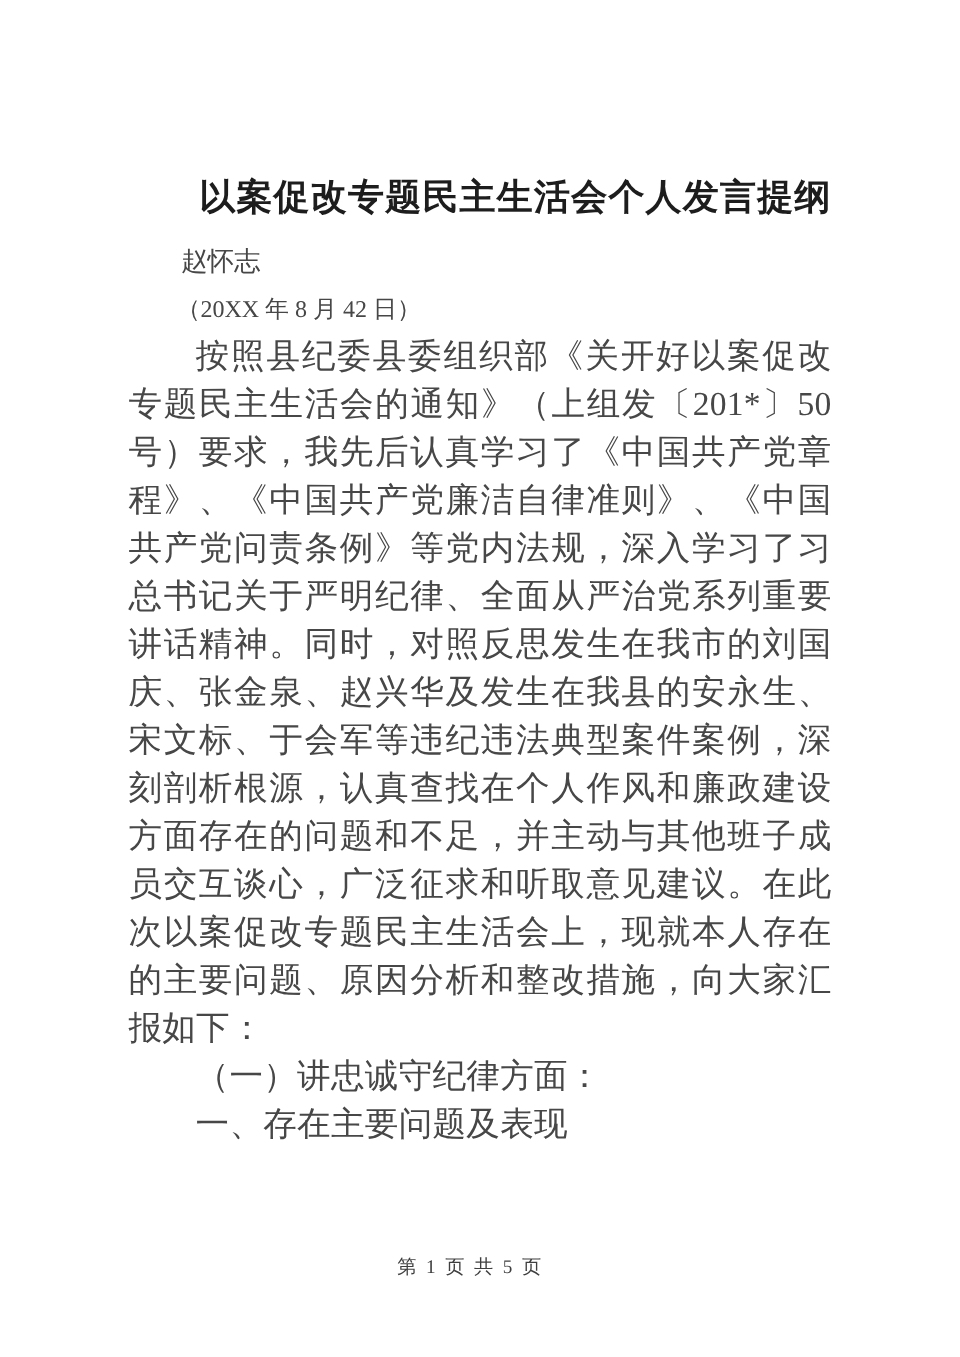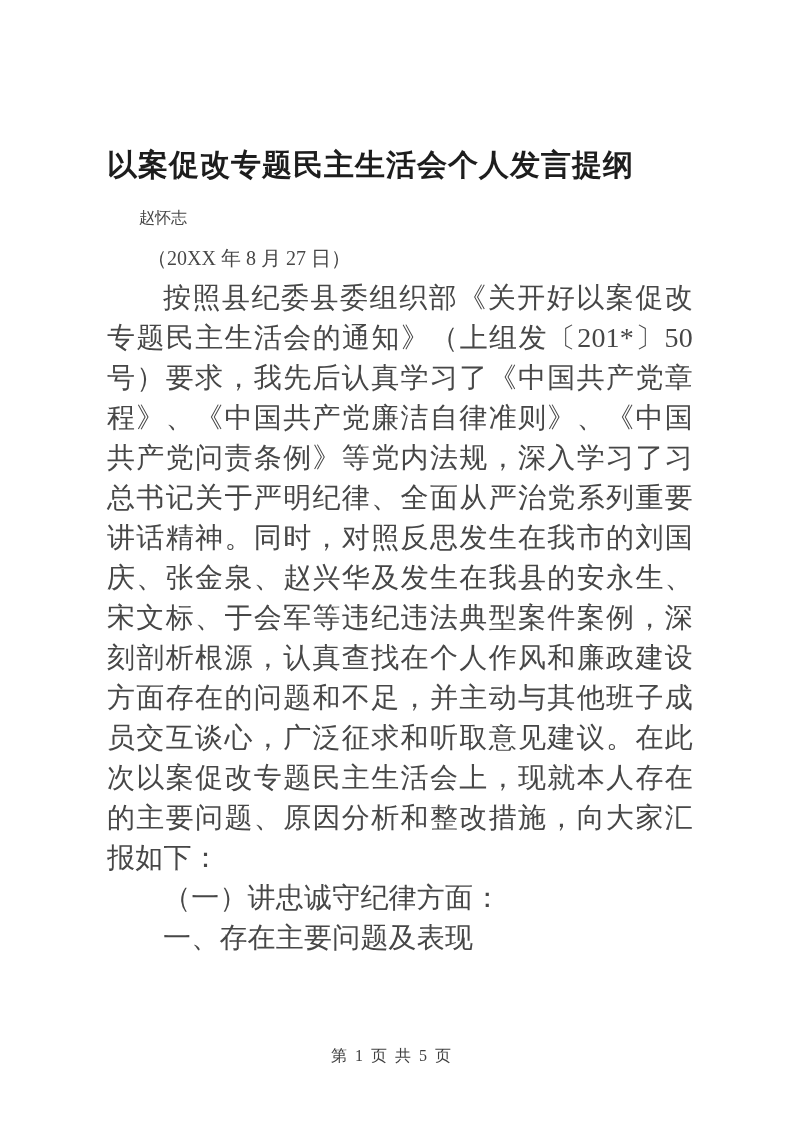--- a/index.html
+++ b/index.html
@@ -19,27 +19,27 @@
   }
   .content {
     padding: 0 107px;
   }
   .doc-title {
     margin: 0;
     padding-top: 142px;
     font-size: 30px;
     line-height: 46px;
     font-weight: bold;
-    text-align: left;
+    text-align: right;
     letter-spacing: 1px;
     color: #1d1d1d;
   }
   .author-line {
     margin: 10px 0 0 0;
-    font-size: 16px;
+    font-size: 22px;
     line-height: 40px;
     text-indent: 2em;
     color: #474747;
   }
   .date-line {
     margin: 0;
     font-size: 20px;
     line-height: 40px;
     text-indent: 2em;
     color: #474747;
@@ -65,19 +65,19 @@
     color: #3f3f3f;
   }
 </style>
 </head>
 <body>
 
 <div class="page">
   <div class="content">
     <h1 class="doc-title">以案促改专题民主生活会个人发言提纲</h1>
     <p class="author-line">赵怀志</p>
-    <p class="date-line">（20XX 年 8 月 27 日）</p>
+    <p class="date-line">（20XX 年 8 月 42 日）</p>
     <p class="para">按照县纪委县委组织部《关开好以案促改专题民主生活会的通知》（上组发〔201*〕50 号）要求，我先后认真学习了《中国共产党章程》、《中国共产党廉洁自律准则》、《中国共产党问责条例》等党内法规，深入学习了习总书记关于严明纪律、全面从严治党系列重要讲话精神。同时，对照反思发生在我市的刘国庆、张金泉、赵兴华及发生在我县的安永生、宋文标、于会军等违纪违法典型案件案例，深刻剖析根源，认真查找在个人作风和廉政建设方面存在的问题和不足，并主动与其他班子成员交互谈心，广泛征求和听取意见建议。在此次以案促改专题民主生活会上，现就本人存在的主要问题、原因分析和整改措施，向大家汇报如下：</p>
     <p class="para">（一）讲忠诚守纪律方面：</p>
     <p class="para">一、存在主要问题及表现</p>
   </div>
   <div class="page-footer">第 1 页 共 5 页</div>
 </div>
 
 </body></html>

